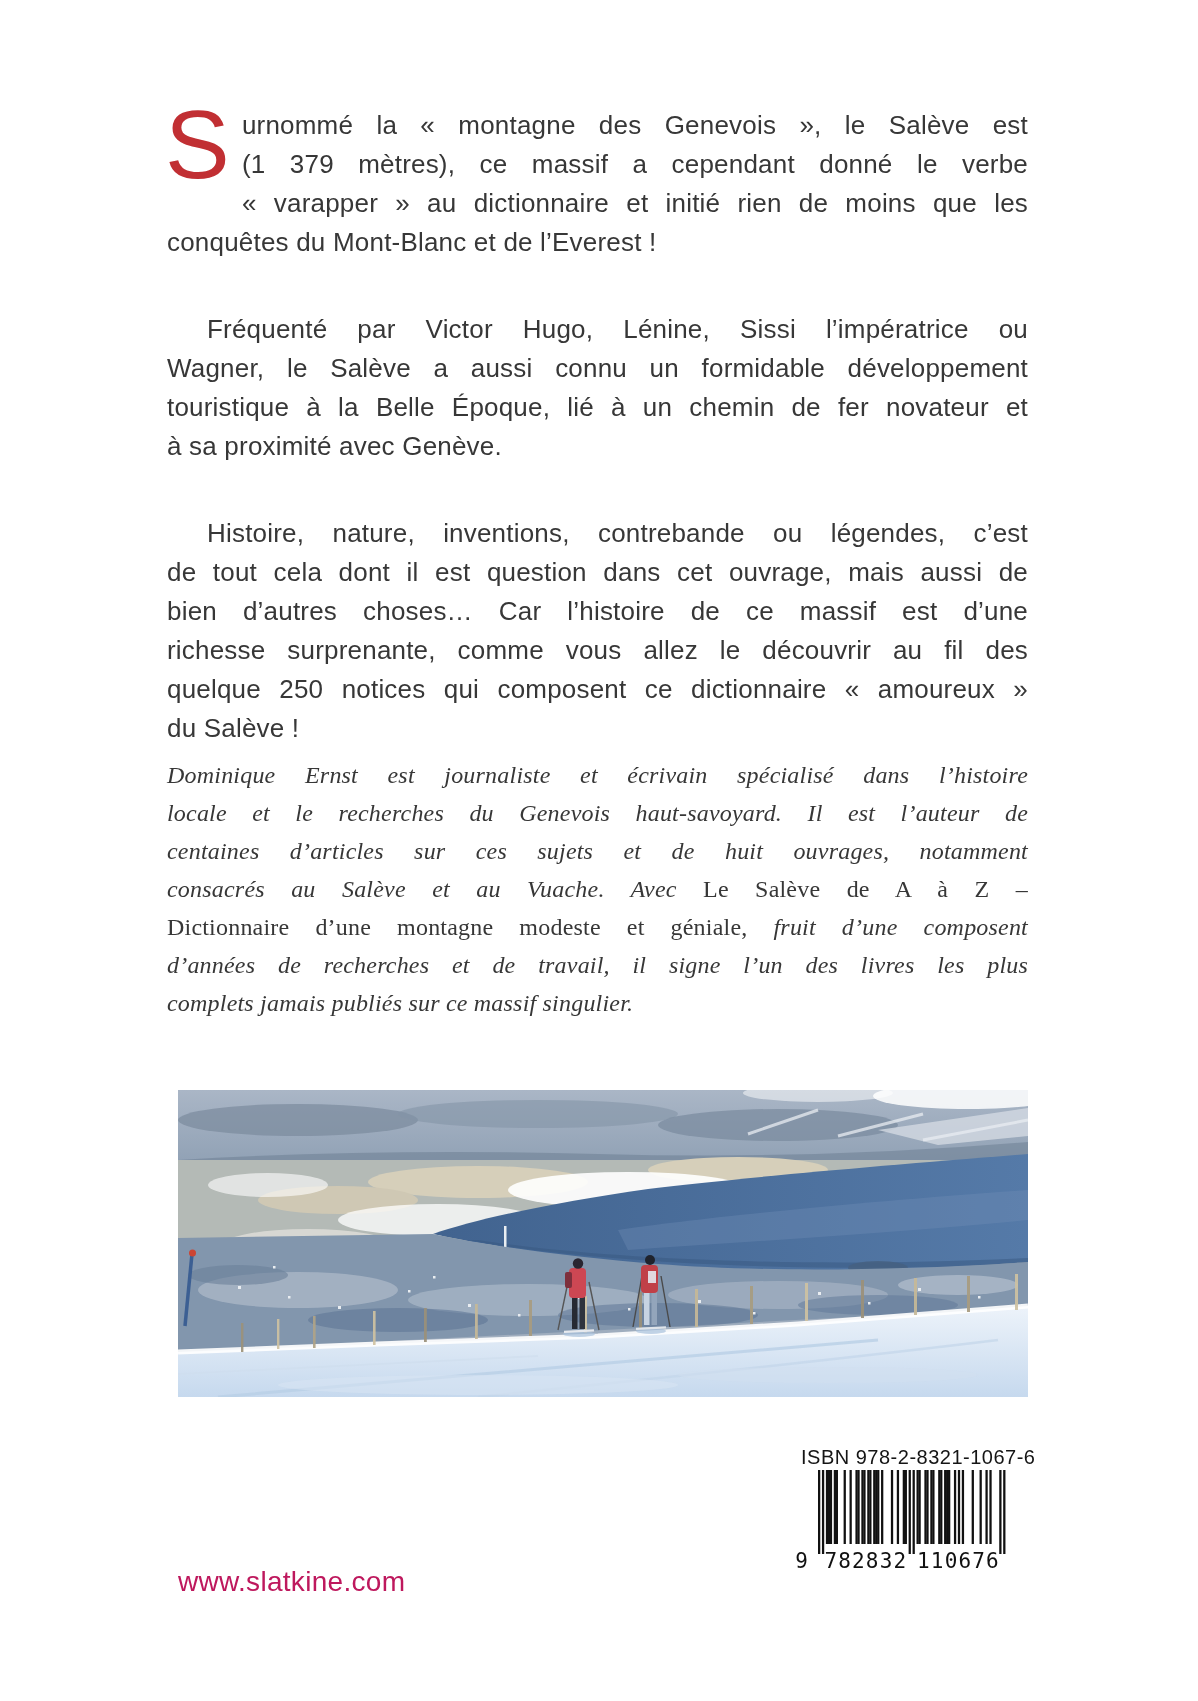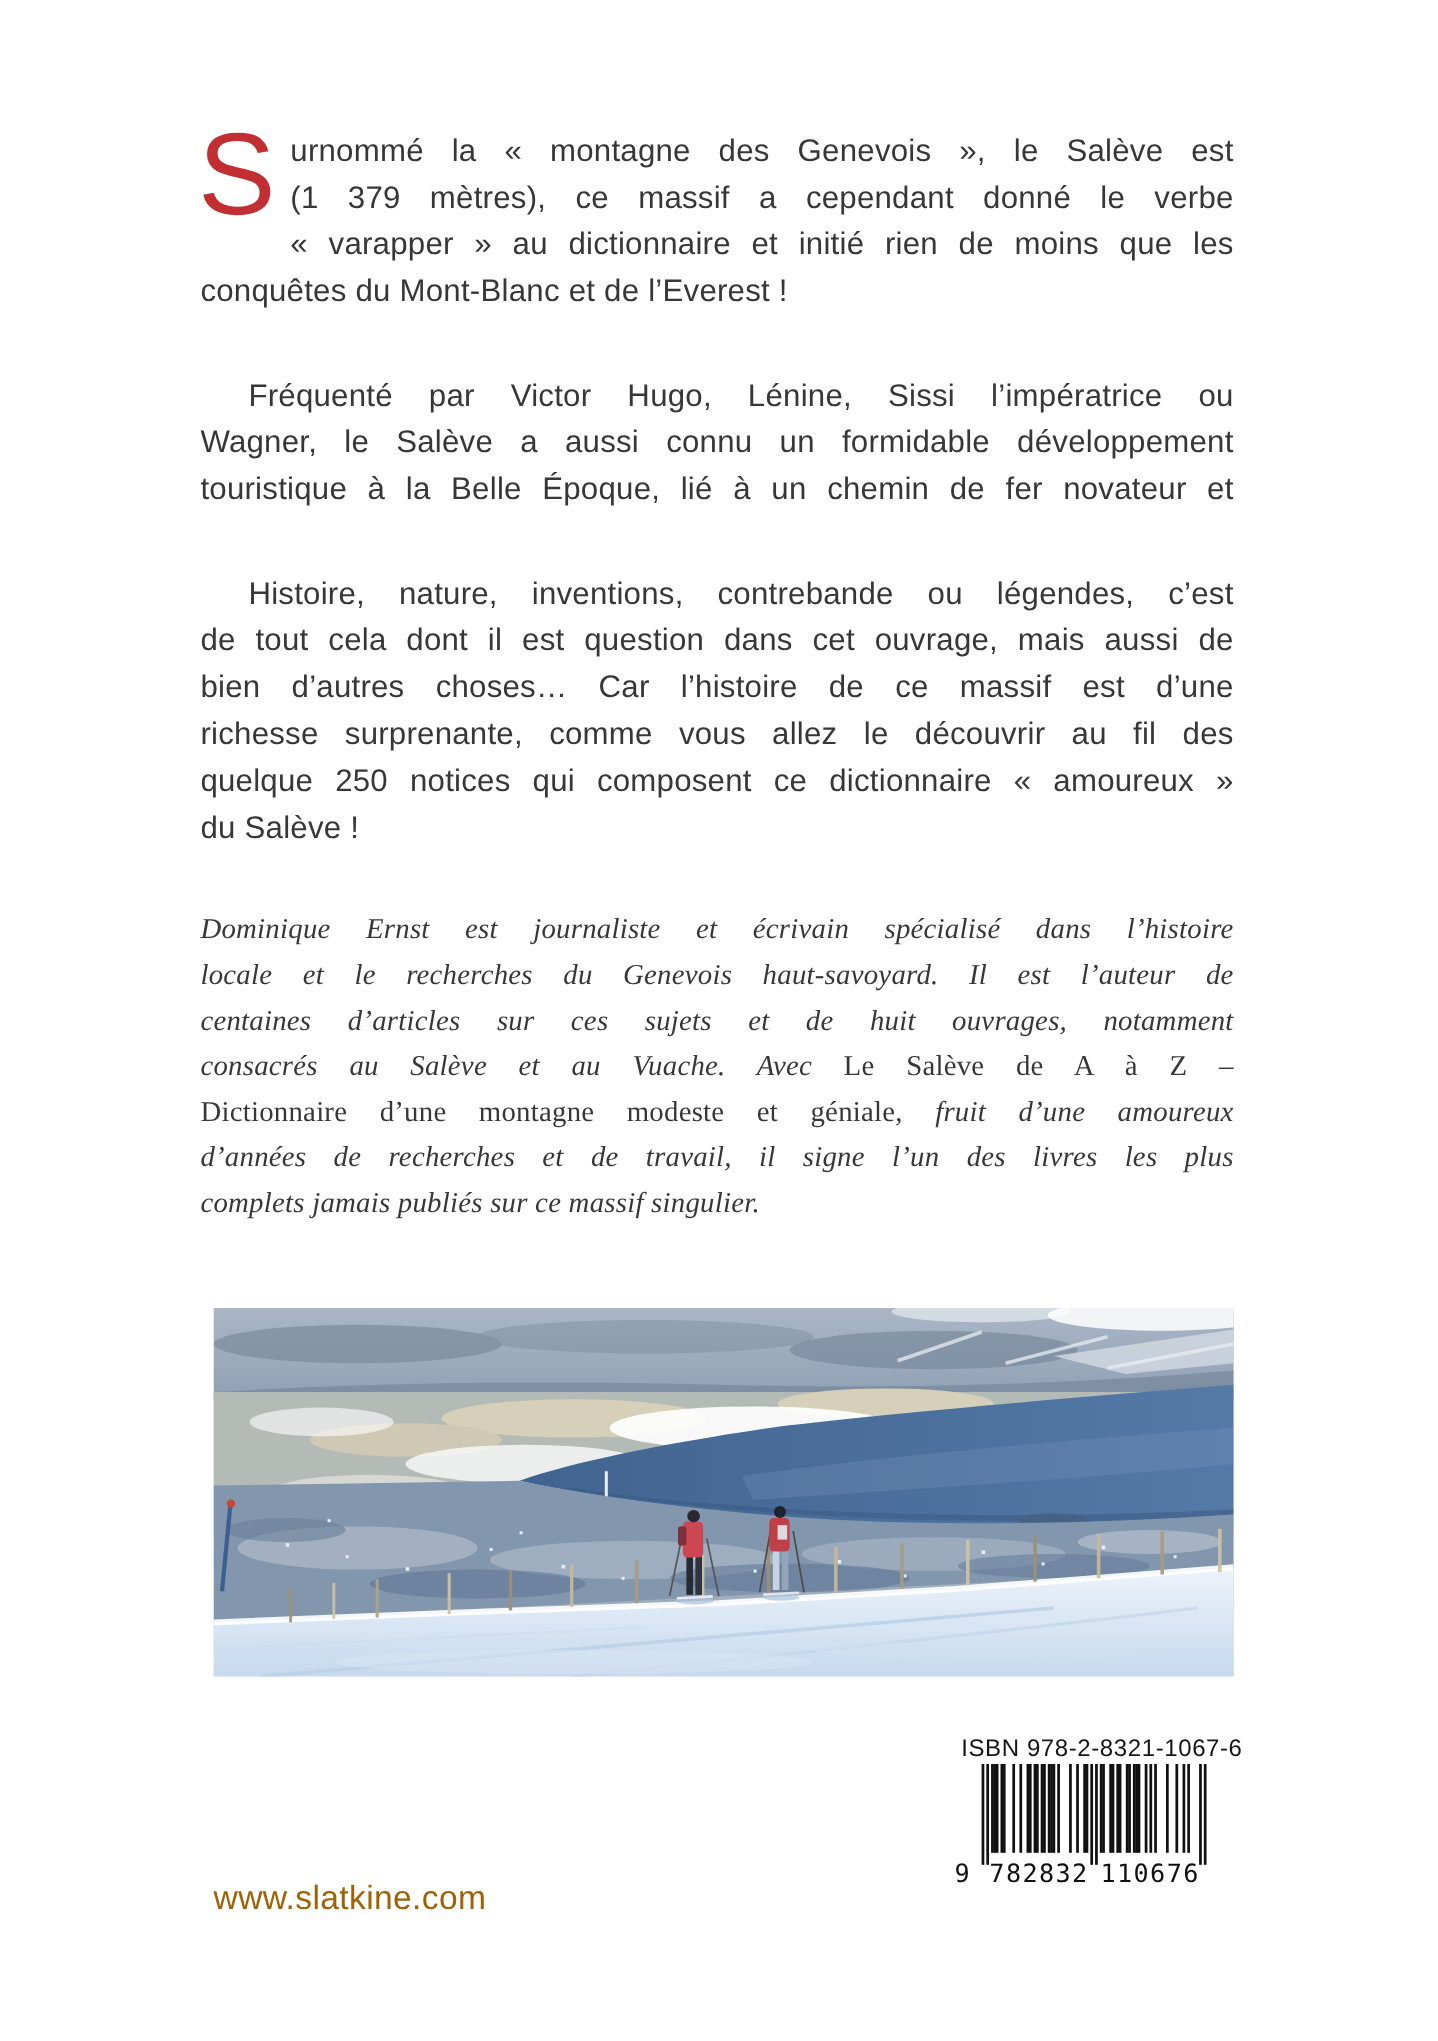--- a/index.html
+++ b/index.html
@@ -32,21 +32,21 @@
   .photo svg{display:block;}
   
   .barcode-block{position:absolute;left:781px;top:1444px;width:248px;}
   .isbn-label{
     font-size:20px;letter-spacing:.5px;color:#151515;
     text-align:center;white-space:nowrap;line-height:26px;margin-left:20px;
   }
   
   .website{
     position:absolute;left:178px;top:1566px;
-    font-size:28px;letter-spacing:.3px;color:#a16207;
+    font-size:28px;letter-spacing:.3px;color:#be185d;
   }
 </style>
 </head>
 <body>
 
 <div class="page">
 
   <div class="textblock synopsis">
     <div class="para">
       <span class="dropcap">S</span>
@@ -54,37 +54,38 @@
           <div class="ln fill">urnommé la « montagne des Genevois », le Salève est</div>
           <div class="ln fill">(1 379 mètres), ce massif a cependant donné le verbe</div>
           <div class="ln fill">« varapper » au dictionnaire et initié rien de moins que les</div>
           <div class="ln lastln">conquêtes du Mont-Blanc et de l’Everest !</div>
         </div>
     </div>
     <div class="para indent">
         <div class="ln fill">Fréquenté par Victor Hugo, Lénine, Sissi l’impératrice ou</div>
         <div class="ln fill">Wagner, le Salève a aussi connu un formidable développement</div>
         <div class="ln fill">touristique à la Belle Époque, lié à un chemin de fer novateur et</div>
+        <div class="ln lastln">à sa proximité avec Genève.</div>
       </div>
     <div class="para indent">
         <div class="ln fill">Histoire, nature, inventions, contrebande ou légendes, c’est</div>
         <div class="ln fill">de tout cela dont il est question dans cet ouvrage, mais aussi de</div>
         <div class="ln fill">bien d’autres choses… Car l’histoire de ce massif est d’une</div>
         <div class="ln fill">richesse surprenante, comme vous allez le découvrir au fil des</div>
         <div class="ln fill">quelque 250 notices qui composent ce dictionnaire « amoureux »</div>
         <div class="ln lastln">du Salève !</div>
       </div>
   </div>
 
   <div class="textblock bio">
       <div class="ln fill"><span class="it">Dominique Ernst est journaliste et écrivain spécialisé dans l’histoire</span></div>
       <div class="ln fill"><span class="it">locale et le recherches du Genevois haut-savoyard. Il est l’auteur de</span></div>
       <div class="ln fill"><span class="it">centaines d’articles sur ces sujets et de huit ouvrages, notamment</span></div>
       <div class="ln fill"><span class="it">consacrés au Salève et au Vuache. Avec </span><span class="ro">Le Salève de A à Z –</span></div>
-      <div class="ln fill"><span class="ro">Dictionnaire d’une montagne modeste et géniale,</span><span class="it"> fruit d’une amoureux</span></div>
+      <div class="ln fill"><span class="ro">Dictionnaire d’une montagne modeste et géniale,</span><span class="it"> fruit d’une composent</span></div>
       <div class="ln fill"><span class="it">d’années de recherches et de travail, il signe l’un des livres les plus</span></div>
       <div class="ln lastln"><span class="it">complets jamais publiés sur ce massif singulier.</span></div>
     </div>
 
   <div class="photo">
     <svg width="850" height="307" viewBox="0 0 850 307" preserveAspectRatio="none">
       <defs>
         <linearGradient id="skyg" x1="0" y1="0" x2="0" y2="1">
           <stop offset="0" stop-color="#aab6c6"></stop>
             <stop offset="1" stop-color="#8fa0b4"></stop>

